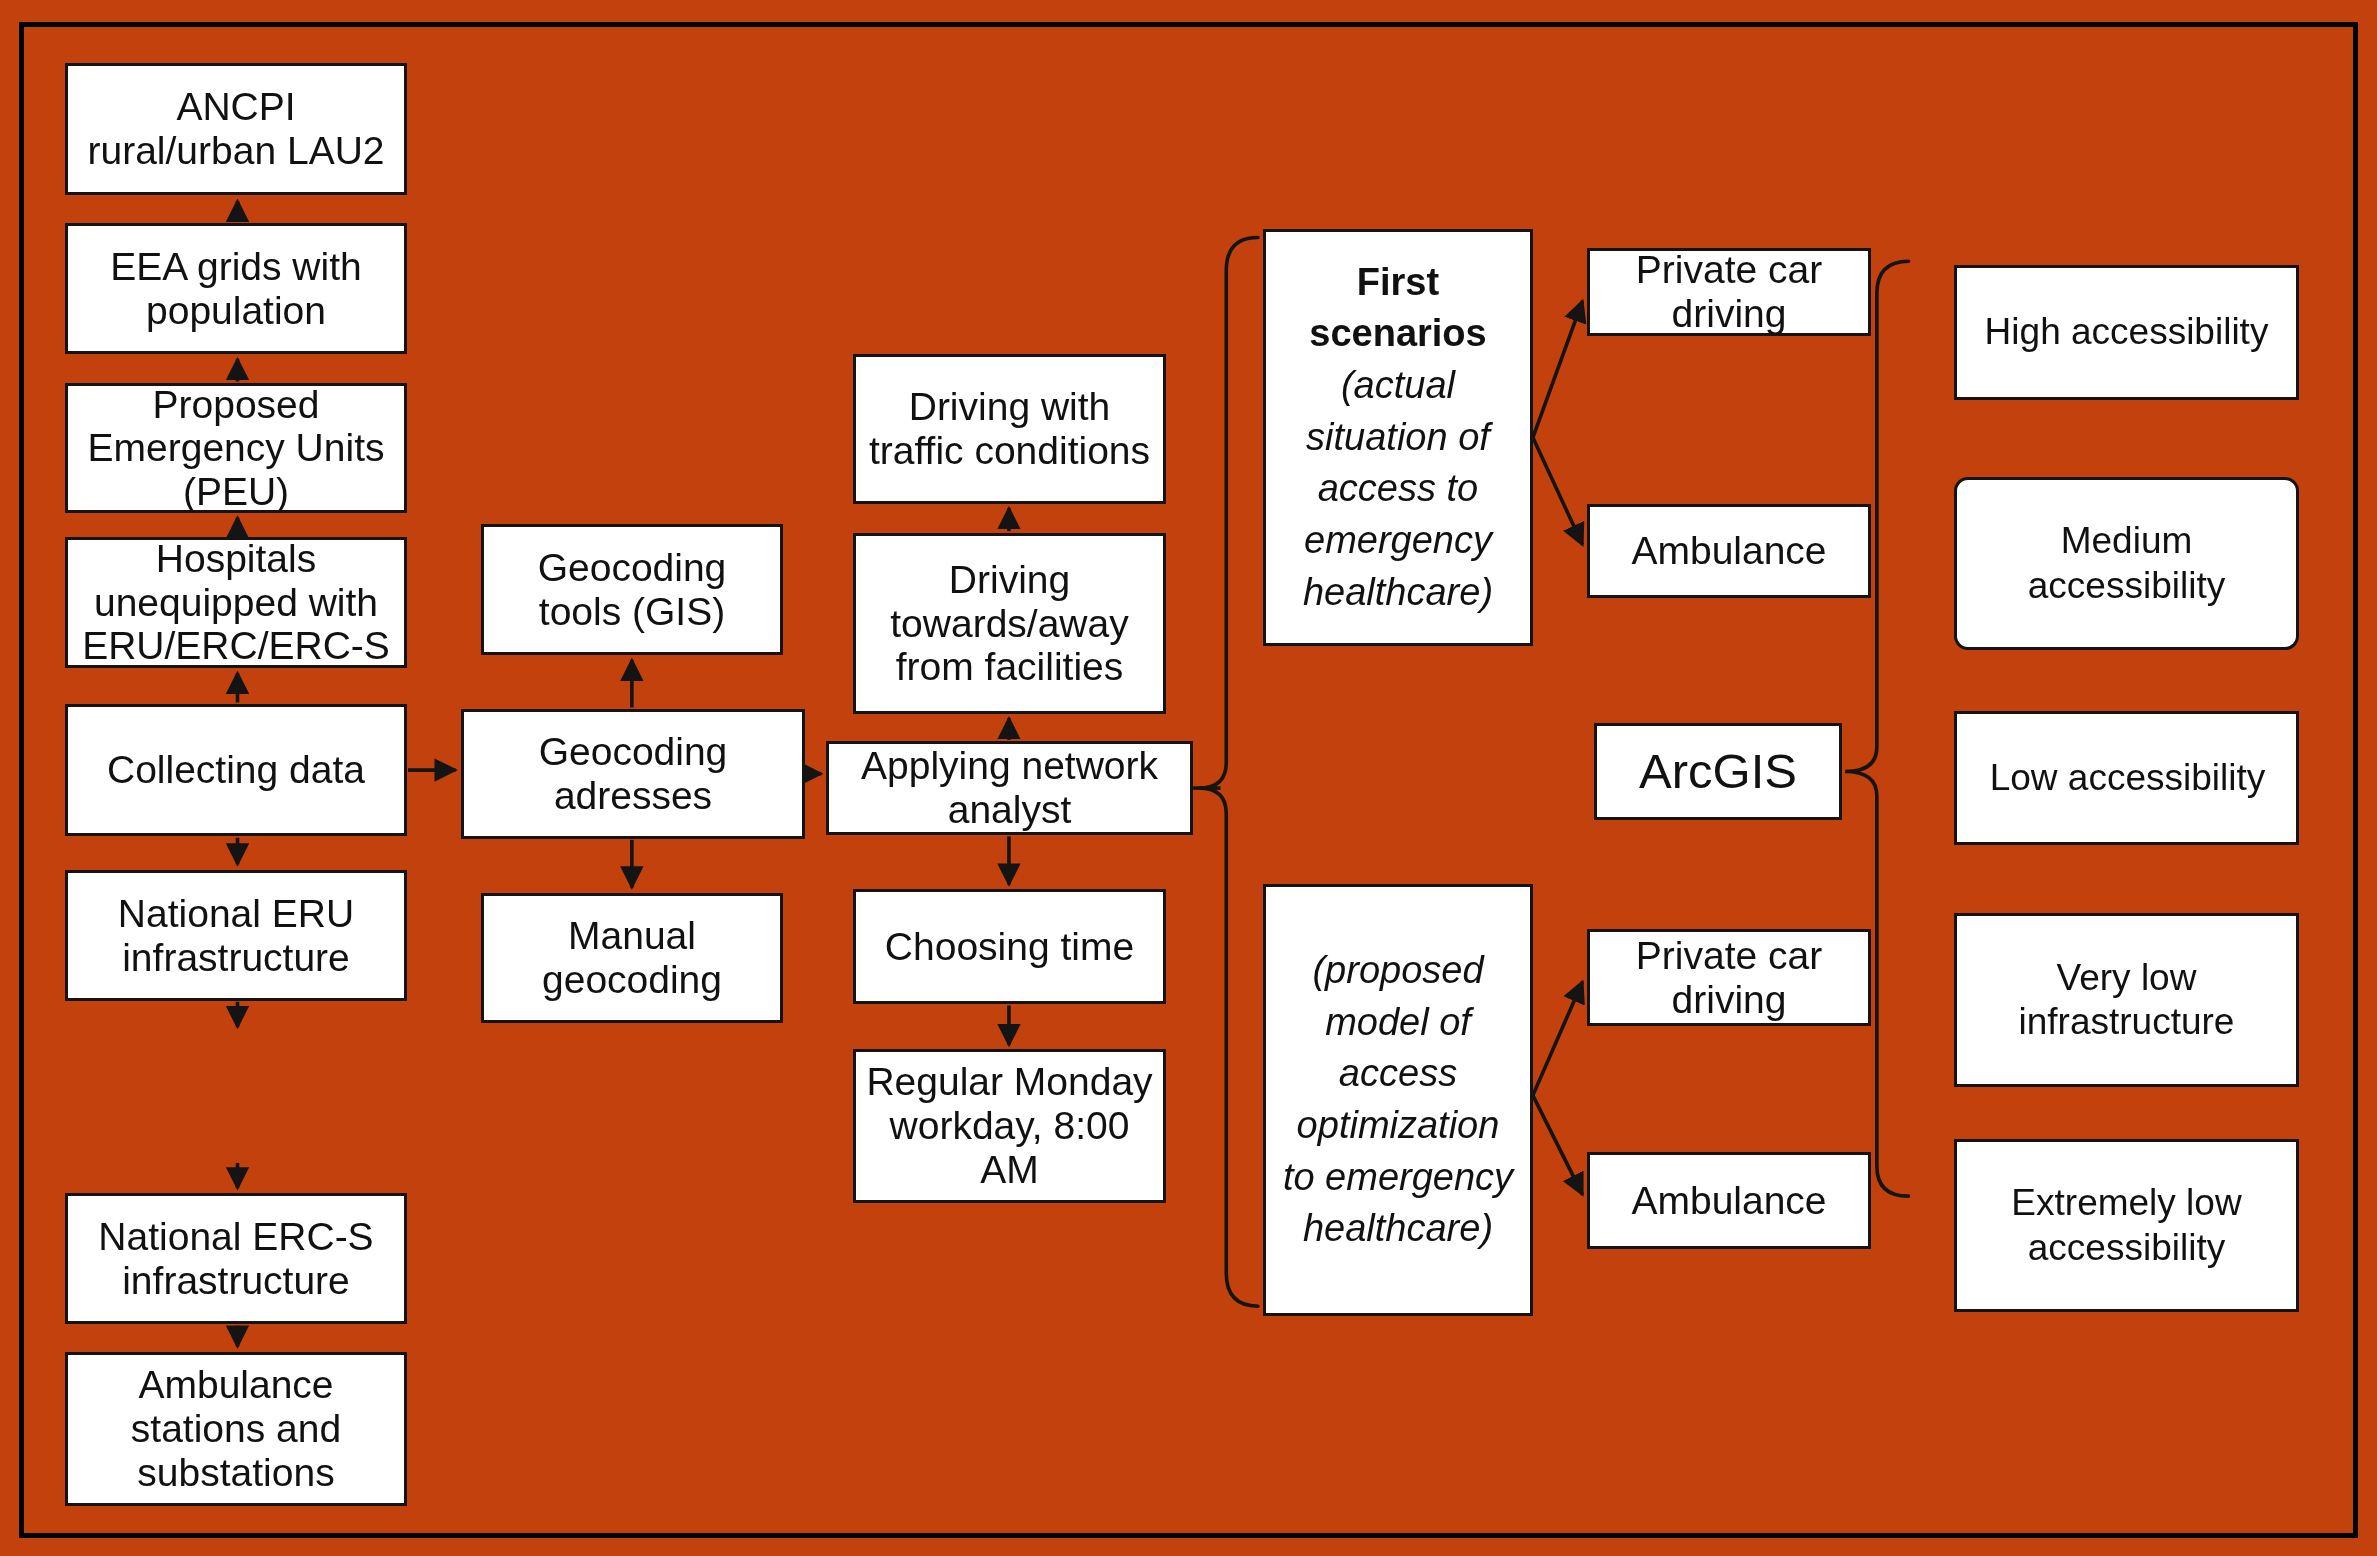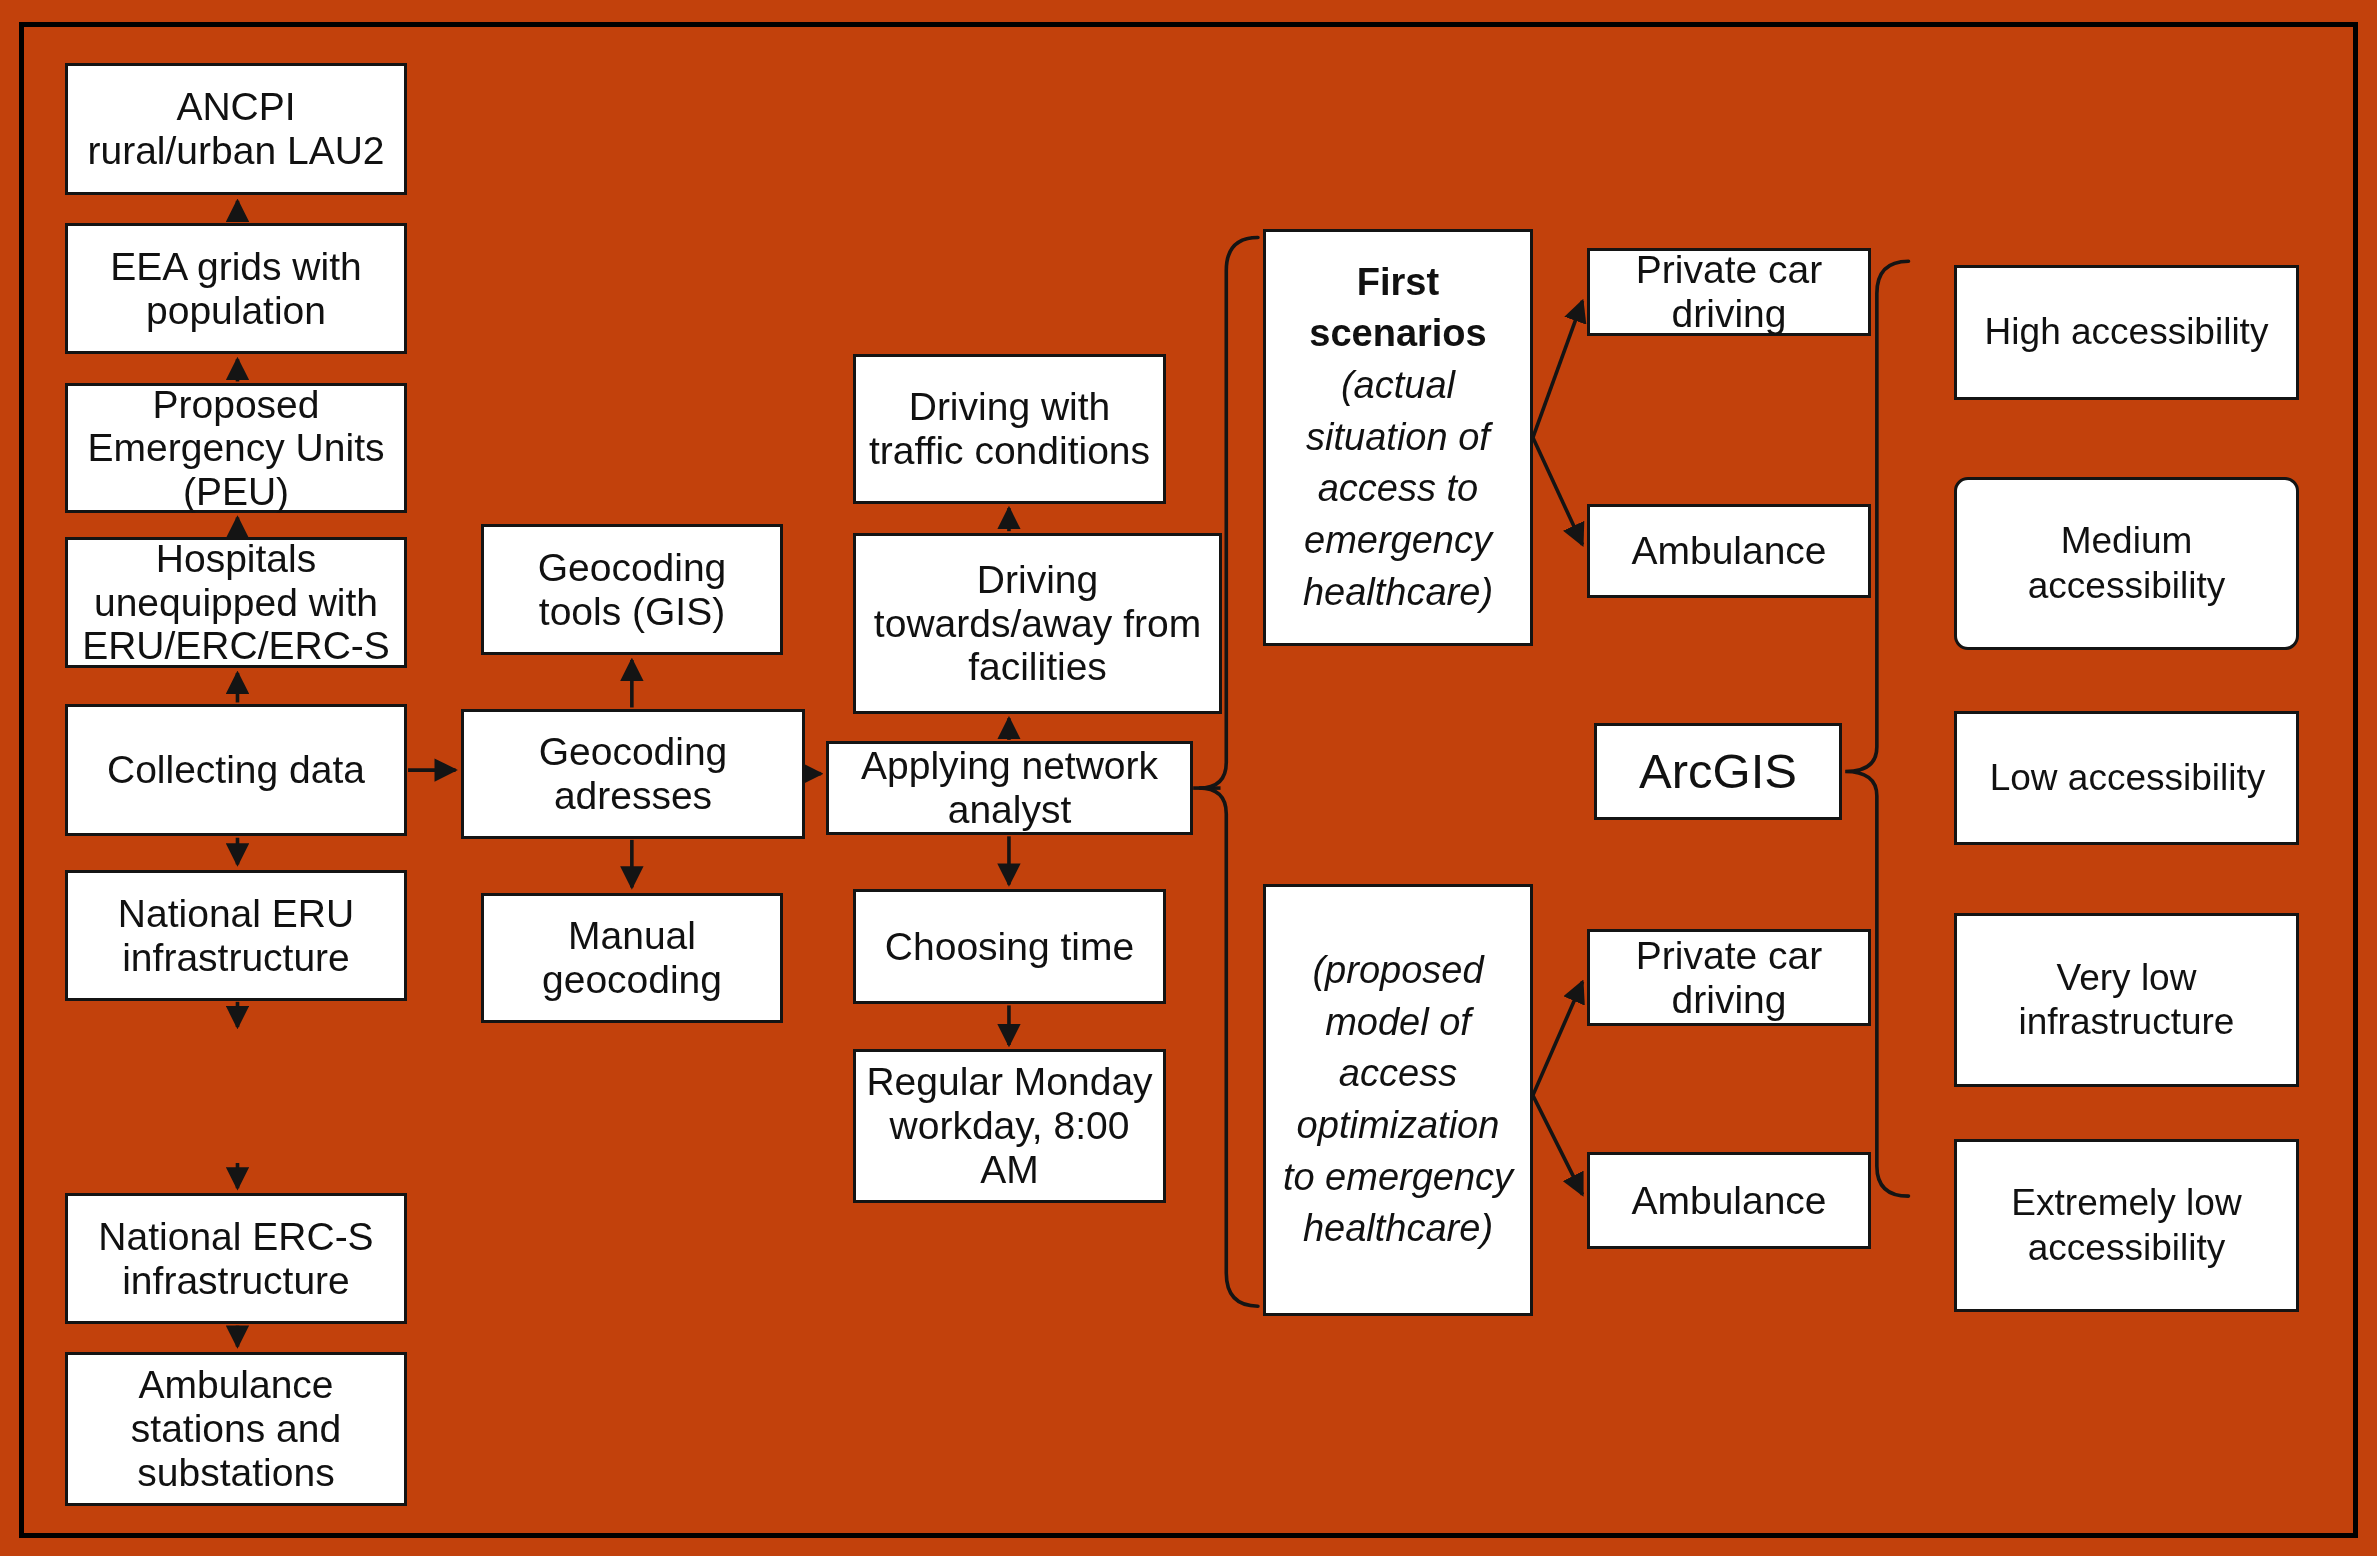--- a/index.html
+++ b/index.html
@@ -38,21 +38,21 @@
   #n-nat-eru      {left:65px;  top:870px; width:342px; height:131px;}
   #n-nat-erc      {left:65px;  top:1032px; width:342px; height:130px;}
   #n-nat-ercs     {left:65px;  top:1193px; width:342px; height:131px;}
   #n-amb-stations {left:65px;  top:1352px; width:342px; height:154px;}
 
   #n-geotools     {left:481px; top:524px;  width:302px; height:131px;}
   #n-geoadresses  {left:461px; top:709px;  width:344px; height:130px;}
   #n-manual       {left:481px; top:893px; width:302px; height:130px;}
 
   #n-traffic      {left:853px;top:354px;  width:313px; height:150px;}
-  #n-towards      {left:853px;top:533px;  width:369px; height:181px;}
+  #n-towards      {left:853px;top:533px;  width:313px; height:181px;}
   #n-applying     {left:826px;top:741px; width:367px; height:94px;}
   #n-choosing     {left:853px;top:889px; width:313px; height:115px;}
   #n-regular      {left:853px;top:1049px; width:313px; height:154px;}
 
   #n-first        {left:1263px;top:229px;  width:270px; height:417px; line-height:1.36; font-size:38px;}
   #n-second       {left:1263px;top:884px; width:270px; height:432px; line-height:1.36; font-size:38px;}
 
   #n-pc1          {left:1587px;top:248px;  width:284px; height:88px;}
   #n-amb1         {left:1587px;top:504px;  width:284px; height:94px;}
   #n-pc2          {left:1587px;top:929px; width:284px; height:97px;}

